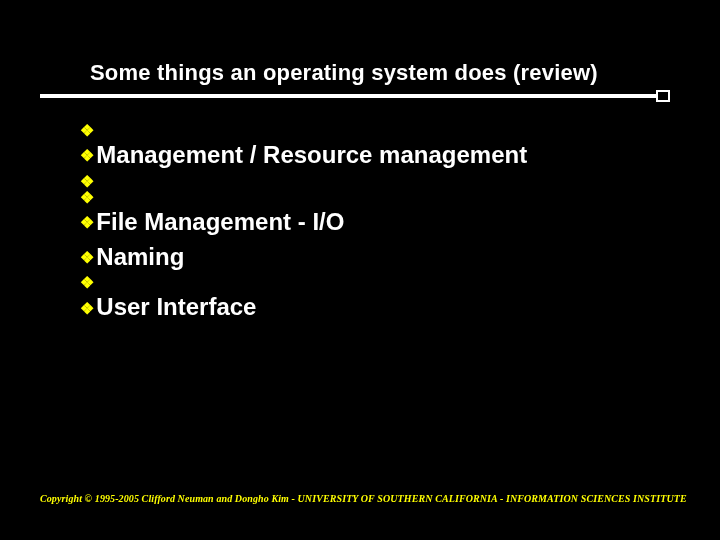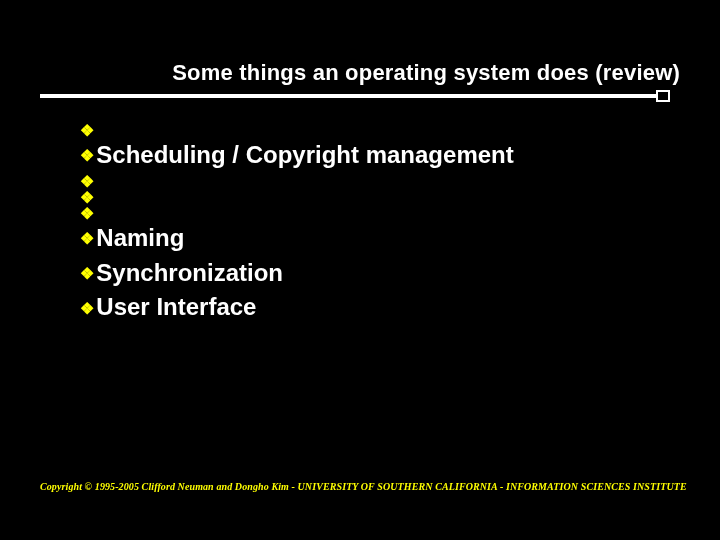--- a/index.html
+++ b/index.html
@@ -16,21 +16,20 @@
     height: 100%;
     padding: 60px 40px 0 40px;
   }
   .title {
     font-size: 22px;
     font-weight: bold;
     color: #fff;
     margin-left: 50px;
     margin-bottom: 8px;
     letter-spacing: 0.2px;
-    text-align: right;
   }
   .rule-wrap {
     position: relative;
     height: 10px;
     margin-bottom: 18px;
   }
   .rule {
     height: 4px;
     background: #fff;
     margin-left: 0;
@@ -61,21 +60,21 @@
     color: #ffff00;
     font-size: 16px;
     margin-right: 2px;
     line-height: 1;
     position: relative;
     top: 1px;
   }
   .footer {
     position: absolute;
     left: 40px;
-    bottom: 48px;
+    bottom: 36px;
     font-family: "Times New Roman", Times, serif;
     font-style: italic;
     font-weight: bold;
     font-size: 10px;
     color: #ffff00;
     letter-spacing: 0.1px;
   }
 </style>
 </head>
 <body>
@@ -85,38 +84,38 @@
   <div class="rule-wrap">
     <div class="rule"></div>
     <div class="rule-box"></div>
   </div>
   <div class="bullets">
     <div class="item">
       <span class="dia">❖</span>
     </div>
     <div class="item">
       <span class="dia">❖</span>
-      <span>Scheduling / Copyright management</span>
+      <span>Management / Resource management</span>
     </div>
     <div class="item">
       <span class="dia">❖</span>
     </div>
     <div class="item">
       <span class="dia">❖</span>
     </div>
     <div class="item">
       <span class="dia">❖</span>
+      <span>File Management - I/O</span>
     </div>
     <div class="item">
       <span class="dia">❖</span>
       <span>Naming</span>
     </div>
     <div class="item">
       <span class="dia">❖</span>
-      <span>Synchronization</span>
     </div>
     <div class="item">
       <span class="dia">❖</span>
       <span>User Interface</span>
     </div>
   </div>
   <div class="footer">Copyright © 1995-2005 Clifford Neuman and Dongho Kim - UNIVERSITY OF SOUTHERN CALIFORNIA - INFORMATION SCIENCES INSTITUTE</div>
 </div>
 
 </body></html>

